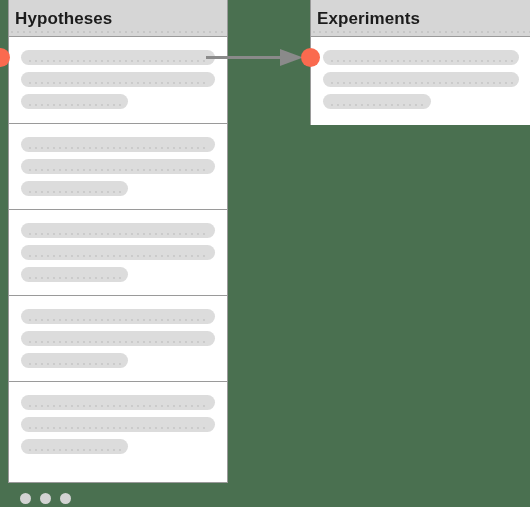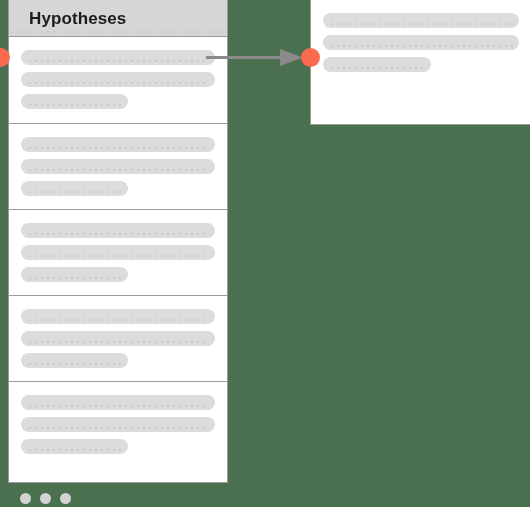--- a/index.html
+++ b/index.html
@@ -43,21 +43,21 @@
     border-right: none;
   }
 
   .panel-header {
     height: 37px;
     background: #d6d6d6;
     border-bottom: 1px solid #9a9a9a;
     box-sizing: border-box;
     display: flex;
     align-items: center;
-    padding-left: 20px;
+    padding-left: 6px;
     position: relative;
   }
   .panel-title {
     font-size: 17px;
     font-weight: bold;
     color: #1c1c1c;
     letter-spacing: 0.1px;
     line-height: 1;
   }
   .header-dots {
@@ -190,20 +190,24 @@
       <div class="card">
         <div class="bar full"></div>
         <div class="bar full"></div>
         <div class="bar short"></div>
       </div>
 
     </div>
   </div>
 
   <div class="panel panel-experiments">
+    <div class="panel-header">
+      <span class="panel-title">Experiments</span>
+      <span class="header-dots"></span>
+    </div>
     <div class="card-list">
       <div class="card">
         <div class="bar full"></div>
         <div class="bar full"></div>
         <div class="bar short"></div>
       </div>
     </div>
   </div>
 
   <svg class="arrow" viewBox="0 0 104 24">

